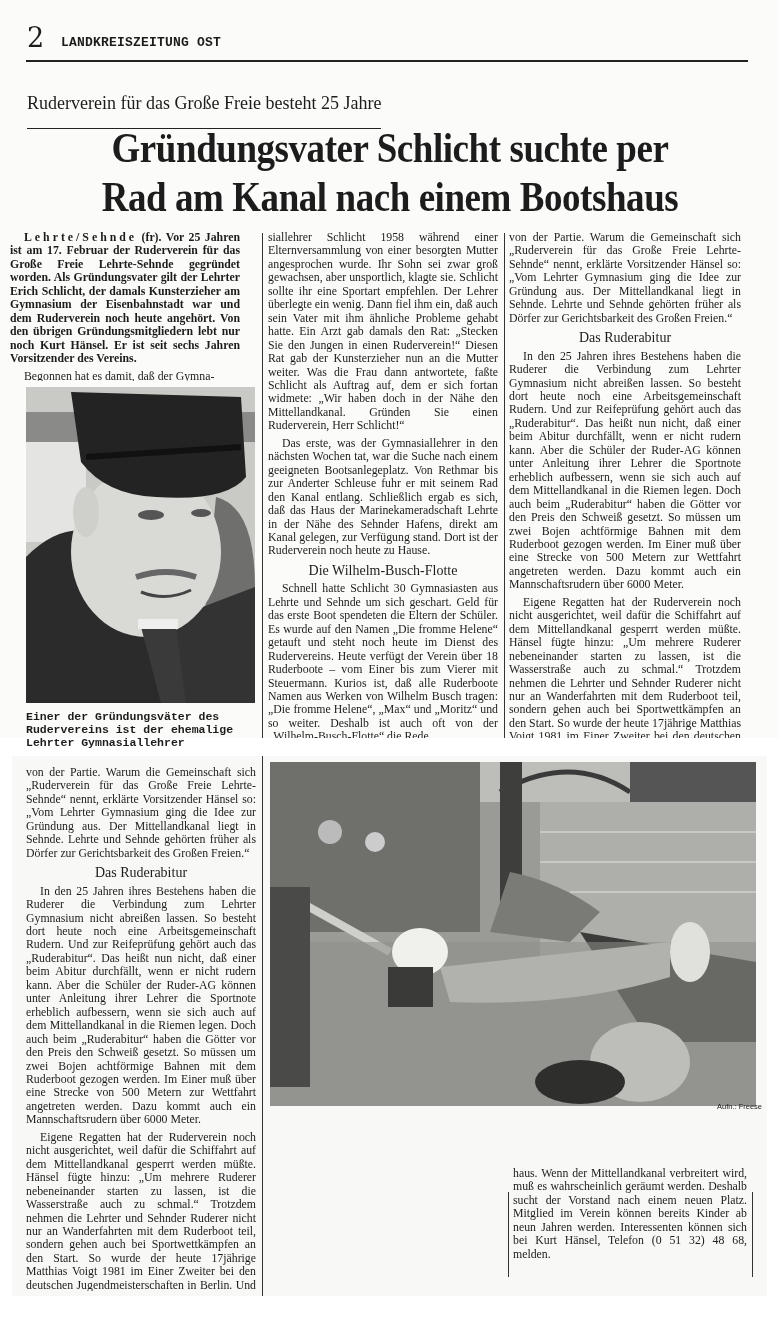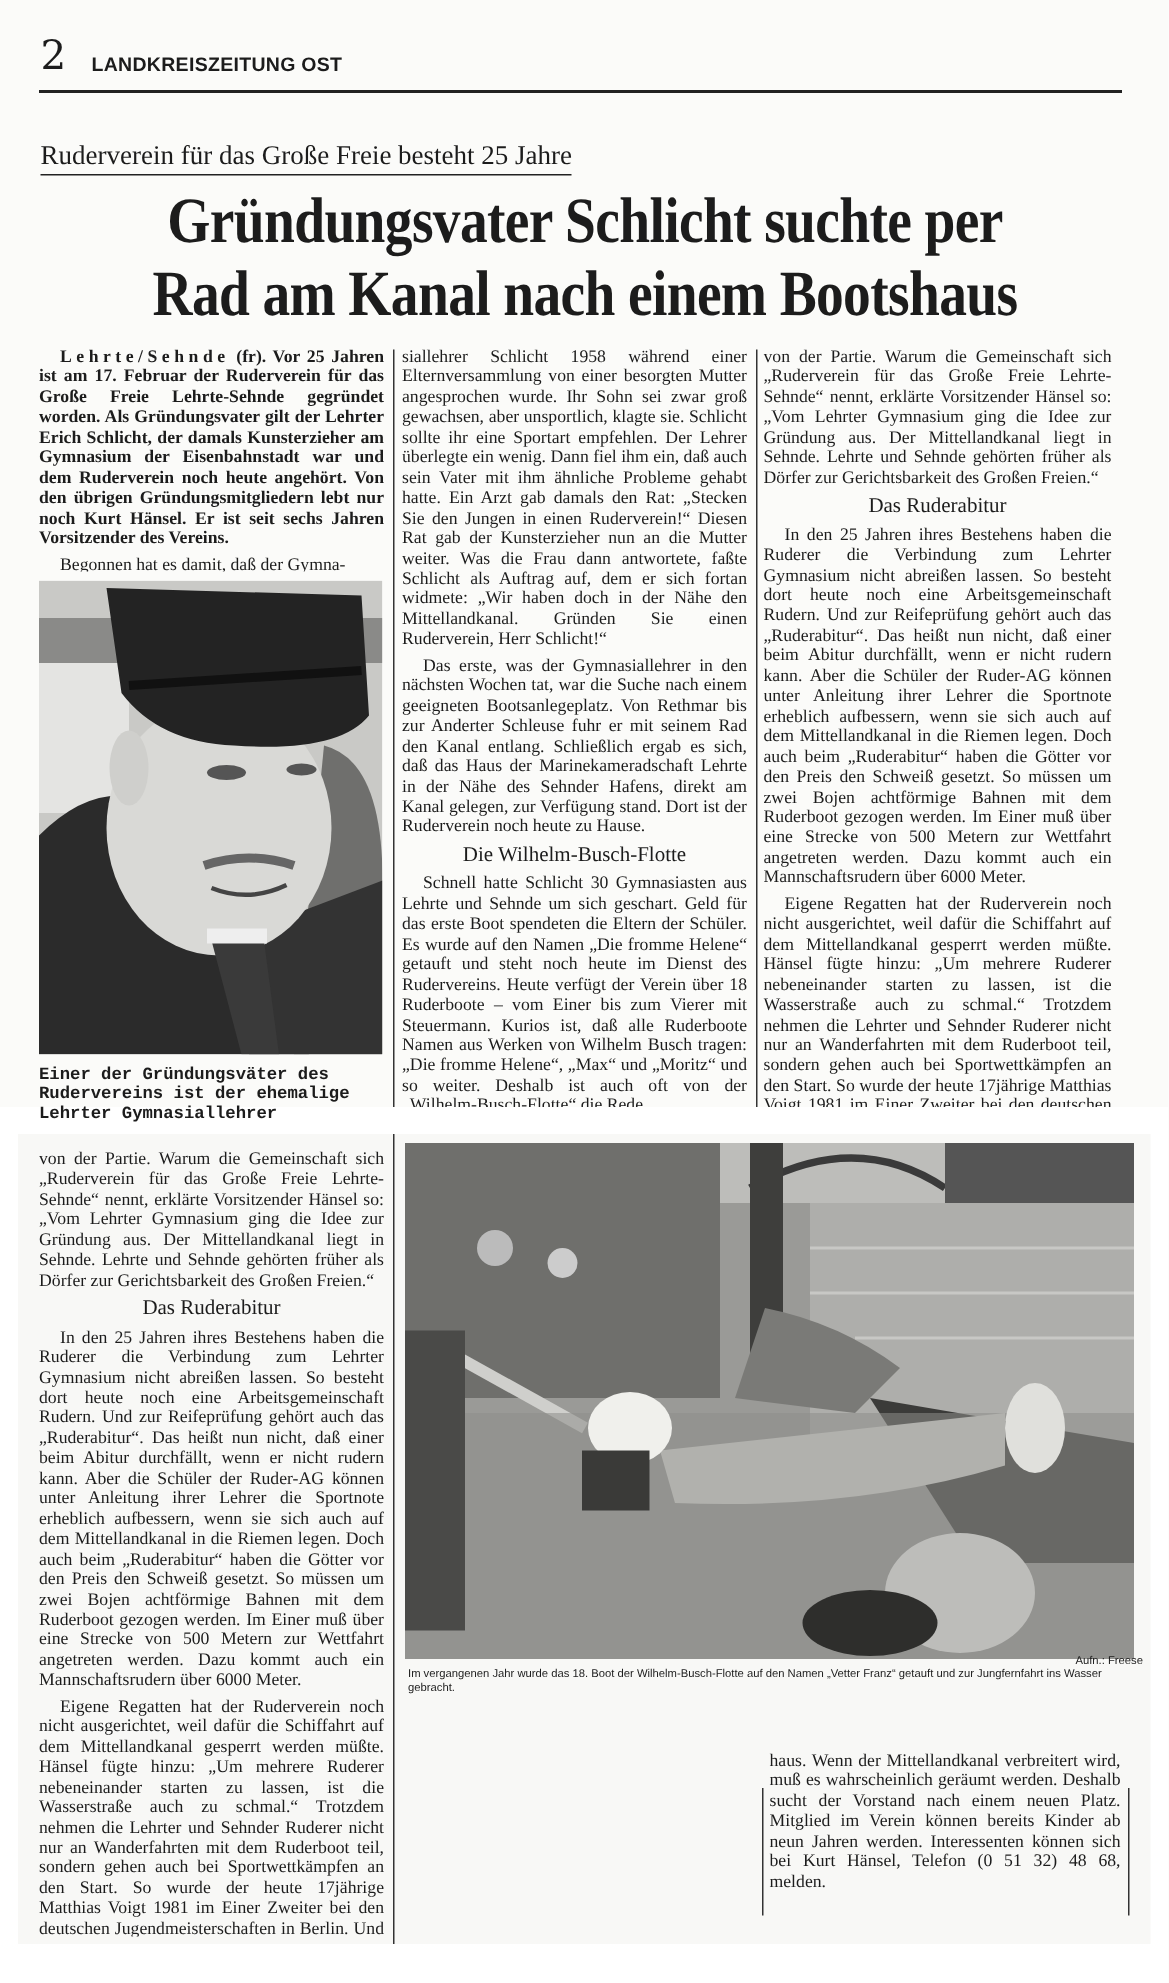--- a/index.html
+++ b/index.html
@@ -1,23 +1,23 @@
 <!DOCTYPE html>
 <html><head>
 <meta charset="utf-8">
 <style>
   html,body{margin:0;padding:0;}
   body{width:779px;height:1322px;background:#ffffff;position:relative;overflow:hidden;font-family:"DejaVu Serif",serif;color:#1c1c1c;}
   .clip{position:absolute;background:#f7f7f5;}
   #clip-top{left:0;top:0;width:779px;height:738px;background:#fbfbf9;}
   #clip-bottom{left:12px;top:756px;width:755px;height:540px;background:#f8f8f6;}
   .page-num{position:absolute;left:27px;top:22px;font-size:27px;font-family:"DejaVu Serif",serif;}
-  .paper-name{position:absolute;left:61px;top:35px;font-family:Liberation Sans, sans-serif;font-weight:bold;font-size:13px;letter-spacing:0.2px;}
+  .paper-name{position:absolute;left:61px;top:35px;font-family:Liberation Mono, monospace;font-weight:bold;font-size:13px;letter-spacing:0.2px;}
   .rule{position:absolute;left:26px;top:60px;width:722px;height:2px;background:#222;}
-  .kicker{position:absolute;left:27px;top:93px;font-family:"Liberation Serif",serif;font-size:18px;border-bottom:1.5px solid #222;padding-bottom:2px;white-space:nowrap;}
+  .kicker{position:absolute;left:27px;top:93px;font-family:"Liberation Serif",serif;font-size:18px;border-bottom:1.5px solid #222;padding-bottom:14px;white-space:nowrap;}
   .headline{position:absolute;left:30px;top:123px;width:720px;text-align:center;font-family:"Liberation Serif",serif;font-weight:bold;font-size:43px;line-height:49px;letter-spacing:-0.5px;transform:scaleX(0.86);transform-origin:center top;}
   .col{position:absolute;font-family:"Liberation Serif",serif;font-size:11.8px;line-height:13.45px;text-align:justify;overflow:hidden;}
   .col p{margin:0;text-indent:14px;}
   .col p.noind{text-indent:0;}
   .col p+p{margin-top:4px;}
   .col .sub{font-family:Liberation Serif, serif;font-size:14px;text-align:center;margin:6px 0 5px 0;text-indent:0;}
   .lead{font-weight:bold;}
   .spaced{letter-spacing:3px;}
   .vline{position:absolute;width:1px;background:#333;}
   .photo{position:absolute;overflow:hidden;}
@@ -31,21 +31,21 @@
   <div class="page-num">2</div>
   <div class="paper-name">LANDKREISZEITUNG OST</div>
   <div class="rule"></div>
 
   <div class="kicker">Ruderverein für das Große Freie besteht 25 Jahre</div>
   <div class="headline">
     <div>Gründungsvater Schlicht suchte per</div>
     <div>Rad am Kanal nach einem Bootshaus</div>
   </div>
 
-  <div class="col" style="left:26px;top:231px;width:230px;height:150px;">
+  <div class="col" style="left:10px;top:231px;width:230px;height:150px;">
     <p class="lead"><span class="spaced">Lehrte/Sehnde</span><span> (fr). Vor 25 Jahren ist am 17. Februar der Ruderverein für das Große Freie Lehrte-Sehnde gegründet worden. Als Gründungsvater gilt der Lehrter Erich Schlicht, der damals Kunsterzieher am Gymnasium der Eisenbahnstadt war und dem Ruderverein noch heute angehört. Von den übrigen Gründungsmitgliedern lebt nur noch Kurt Hänsel. Er ist seit sechs Jahren Vorsitzender des Vereins.</span></p>
     <p>Begonnen hat es damit, daß der Gymna-</p>
   </div>
 
   <div class="photo" style="left:26px;top:387px;width:229px;height:316px;">
     <svg width="229" height="316" viewBox="0 0 229 316">
       <rect width="229" height="316" fill="#c9c9c6"></rect>
       <rect x="0" y="25" width="229" height="30" fill="#8a8a88"></rect>
       <rect x="0" y="55" width="60" height="100" fill="#e4e4e2"></rect>
       <path d="M190 110 Q229 120 229 200 L229 316 L170 316 Z" fill="#6f6f6d"></path>
@@ -115,21 +115,20 @@
       <ellipse cx="150" cy="190" rx="28" ry="24" fill="#f0f0ec"></ellipse>
       <rect x="118" y="205" width="45" height="40" fill="#3a3a38"></rect>
       <rect x="0" y="125" width="40" height="200" fill="#4a4a48"></rect>
       <ellipse cx="420" cy="190" rx="20" ry="30" fill="#e0e0dc"></ellipse>
       <ellipse cx="370" cy="300" rx="50" ry="40" fill="#bdbdba"></ellipse>
       <ellipse cx="310" cy="320" rx="45" ry="22" fill="#2e2e2c"></ellipse>
       <circle cx="60" cy="70" r="12" fill="#bbb"></circle>
       <circle cx="105" cy="80" r="10" fill="#ccc"></circle>
     </svg>
   </div>
-  <div class="small-cap" style="left:260px;top:355px;width:484px;">Im vergangenen Jahr wurde das 18. Boot der Wilhelm-Busch-Flotte auf den Namen „Vetter Franz“ getauft und zur Jungfernfahrt ins Wasser gebracht.</div>
   <div class="small-cap" style="left:690px;top:346px;width:60px;text-align:right;">Aufn.: Freese</div>
 
   <div class="col" style="left:258px;top:436px;width:232px;height:100px;">
   </div>
 
   <div class="vline" style="left:496px;top:436px;height:85px;"></div>
 
   <div class="col" style="left:501px;top:411px;width:234px;height:100px;">
     <p class="noind">haus. Wenn der Mittellandkanal verbreitert wird, muß es wahrscheinlich geräumt werden. Deshalb sucht der Vorstand nach einem neuen Platz. Mitglied im Verein können bereits Kinder ab neun Jahren werden. Interessenten können sich bei Kurt Hänsel, Telefon (0 51 32) 48 68, melden.</p>
   </div>

